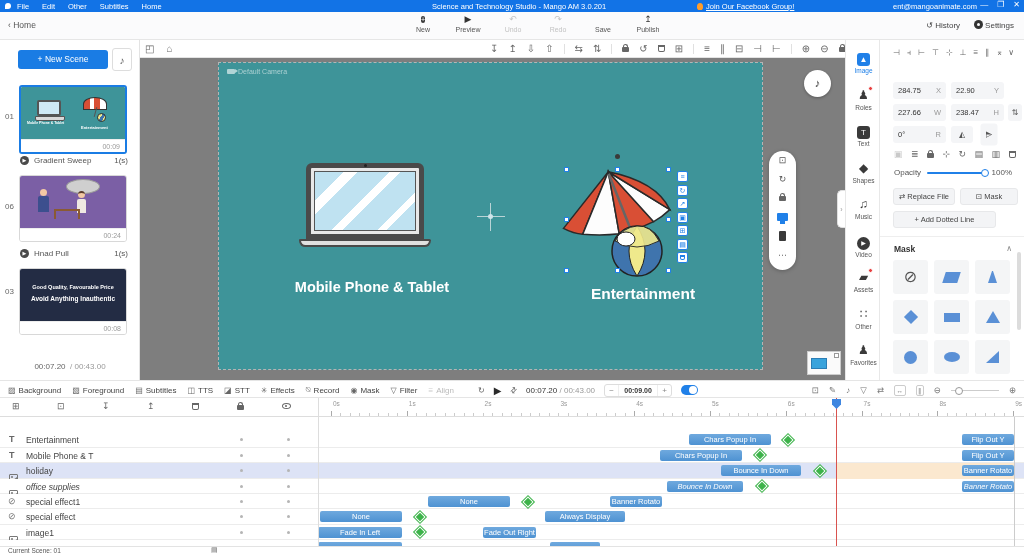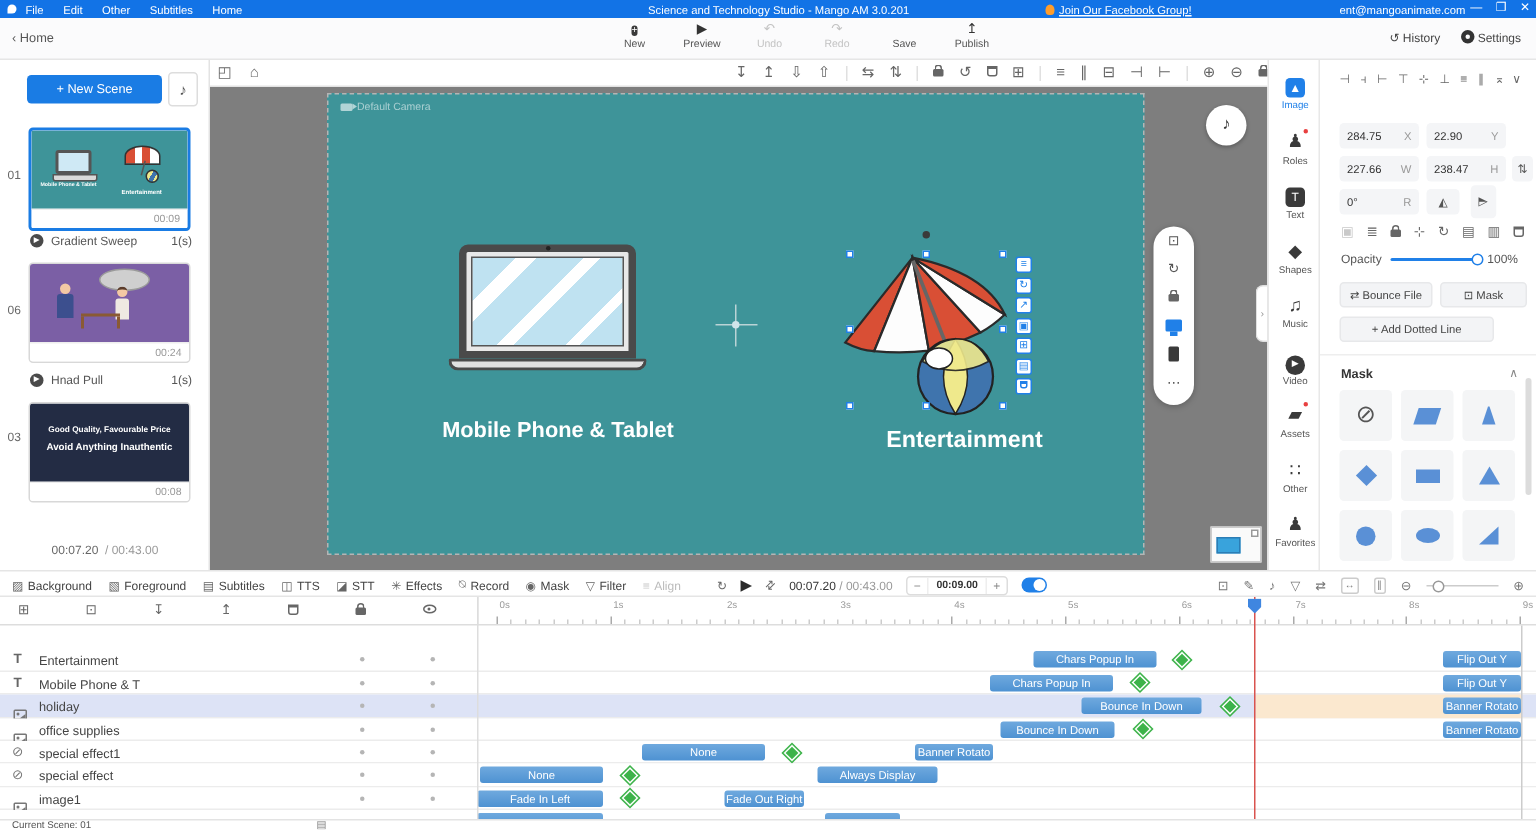--- a/index.html
+++ b/index.html
@@ -498,21 +498,21 @@
       </div>
 
     <div id="opacity-row">
       <span>Opacity</span>
       <span id="op-track">
           <span id="op-knob"></span>
         </span>
       <span>100%</span>
     </div>
 
-    <div class="pbtn" style="left:13px; top:148px; width:62px;">⇄ Bounce File</div>
+    <div class="pbtn" style="left:13px; top:148px; width:62px;">⇄ Replace File</div>
     <div class="pbtn" style="left:80px; top:148px; width:58px;">⊡ Mask</div>
     <div class="pbtn" style="left:13px; top:171px; width:103px;">+ Add Dotted Line</div>
 
     <div id="mask-divider"></div>
     <div id="mask-header">Mask</div>
     <div id="mask-chevron">∧</div>
     <div id="mask-grid">
         <div class="mask-cell">
           <span class="sh-none">⊘</span>
         </div>
@@ -734,21 +734,21 @@
         <div class="trow selected" style="top: 46.2px;">
           <div class="peach" style="left: 837px; width: 177px;"></div>
           <span class="t-icon"><span class="css-img"></span></span>
           <span class="t-name">holiday</span>
           <span class="t-dot" style="left: 240px;"></span>
           <span class="t-dot" style="left: 287px;"></span>
           <div class="tl-bar" style="left: 721px; width: 80px;">Bounce In Down</div>
           <div class="tl-bar" style="left: 962px; width: 52px;">Banner Rotato</div>
           <div class="kf-diamond" style="left: 816px;"></div>
         </div>
-        <div class="trow" style="top: 61.6px;">
+        <div class="trow" style="top: 61.6px; font-style: italic;">
           <span class="t-icon"><span class="css-img"></span></span>
           <span class="t-name">office supplies</span>
           <span class="t-dot" style="left: 240px;"></span>
           <span class="t-dot" style="left: 287px;"></span>
           <div class="tl-bar" style="left: 667px; width: 76px;">Bounce In Down</div>
           <div class="tl-bar" style="left: 962px; width: 52px;">Banner Rotato</div>
           <div class="kf-diamond" style="left: 758px;"></div>
         </div>
         <div class="trow" style="top: 77px;">
           <span class="t-fx">⊘</span>

